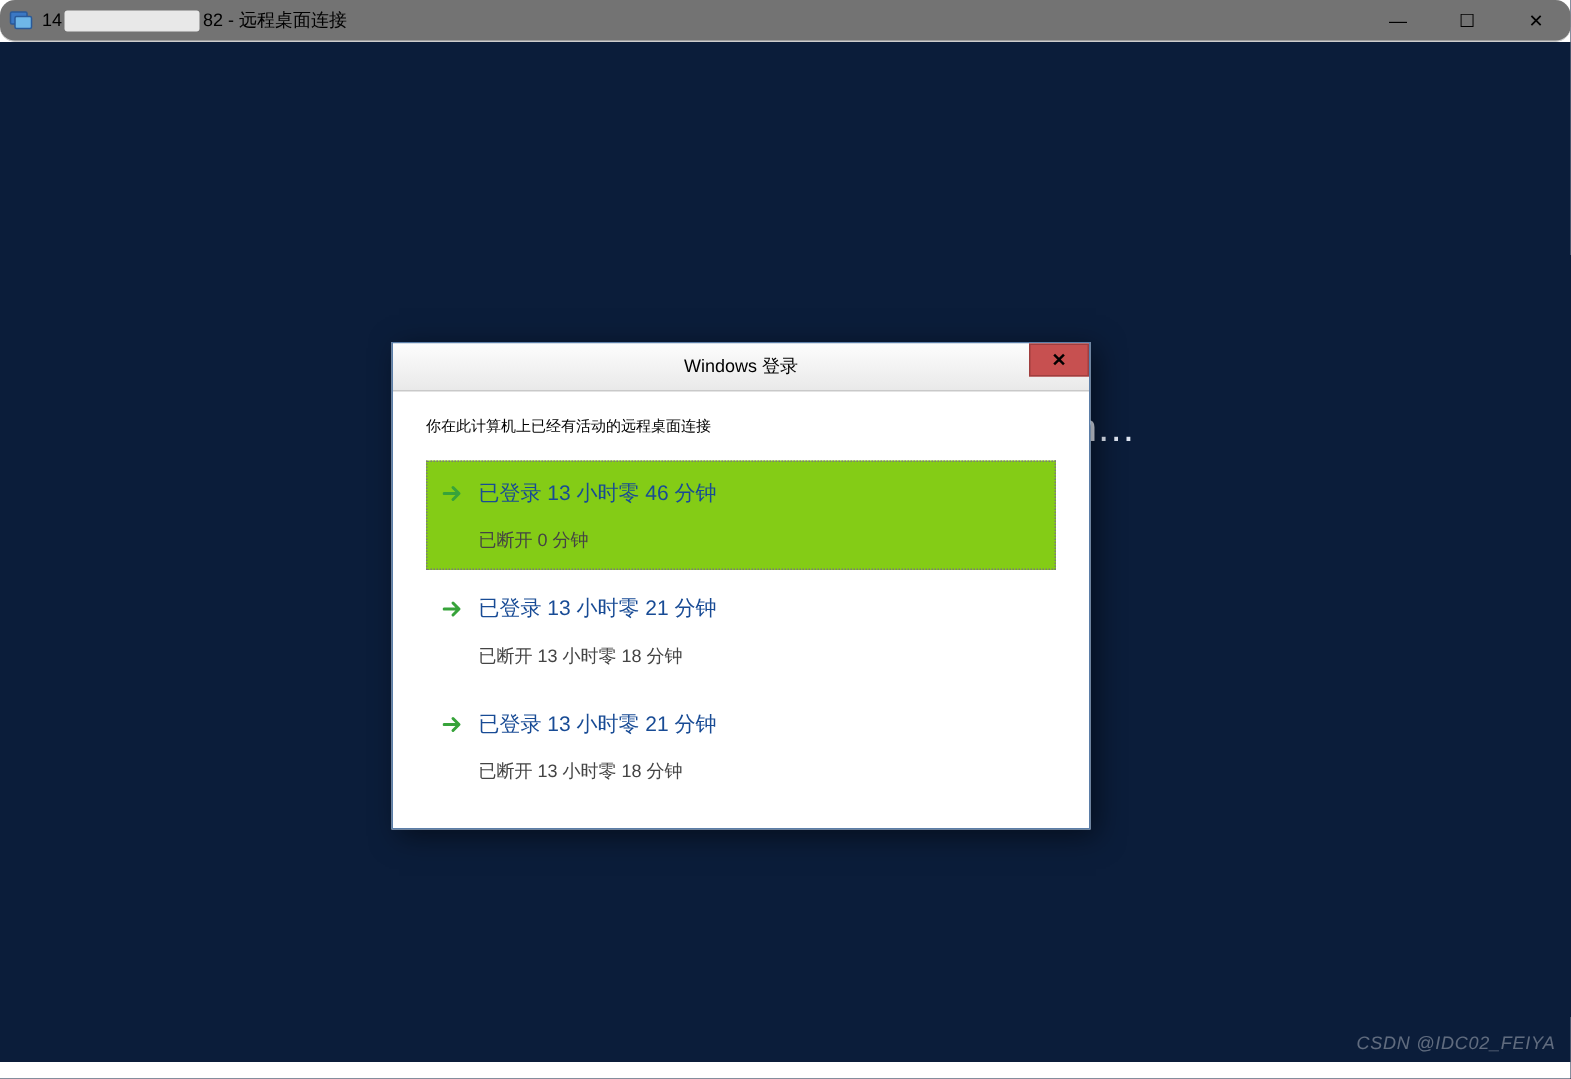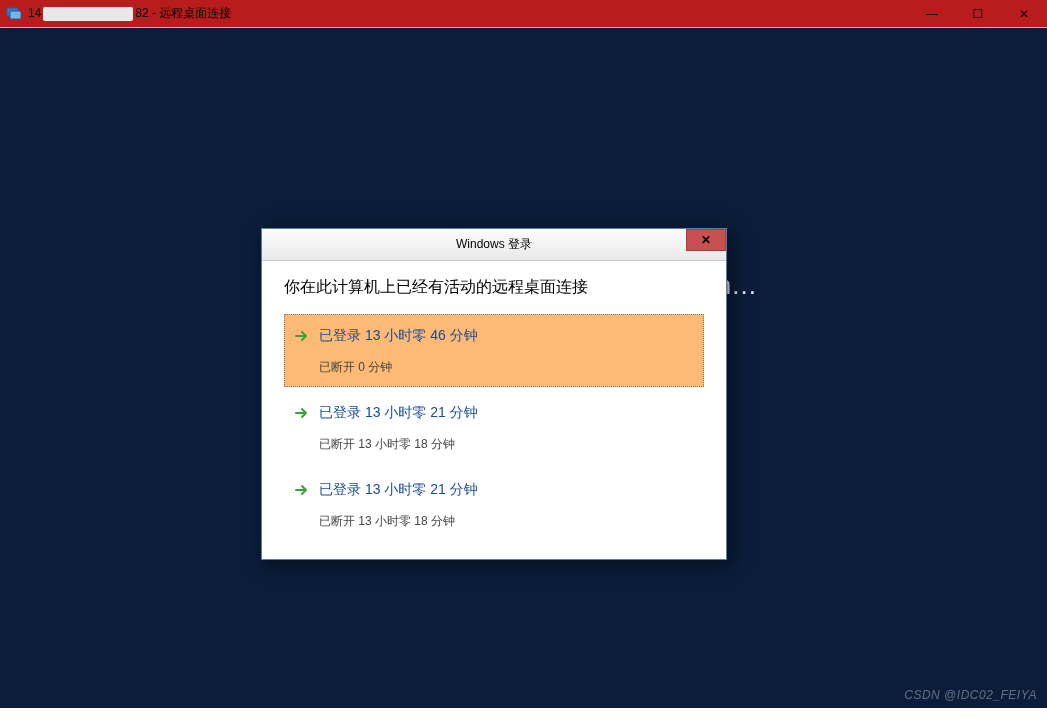--- a/index.html
+++ b/index.html
@@ -7,28 +7,29 @@
     margin: 0;
     font-family: "Microsoft YaHei", "Segoe UI", Tahoma, sans-serif;
     background: #fff;
     width: 1047px;
     height: 719px;
     overflow: hidden;
     position: relative;
   }
   .outer-titlebar {
     height: 28px;
-    background: #b91c1c;
+    background: #737373;
     display: flex;
     align-items: center;
     padding-left: 6px;
     font-size: 12px;
     color: #000;
     border-bottom: 1px solid #ccc;
     position: relative;
+    border-radius: 10px;
   }
   .outer-titlebar .app-icon {
     width: 16px; height: 16px;
     margin-right: 6px;
     display: inline-flex;
     align-items: center; justify-content: center;
   }
   .outer-titlebar .title-text { font-size: 12px; }
   .outer-titlebar .blur {
     display: inline-block;
@@ -108,33 +109,33 @@
   .dialog-body {
     padding: 16px 22px 14px 22px;
   }
   .dlg-heading {
     color: #1b4f9b;
     font-size: 15px;
     margin-bottom: 12px;
   }
   .dlg-sub {
     color: #000;
-    font-size: 16px;
+    font-size: 10px;
     margin-bottom: 16px;
   }
   .session-list { }
   .session {
     border: 1px solid transparent;
     padding: 12px 10px 10px 10px;
     margin-bottom: 4px;
     cursor: pointer;
   }
   .session.selected {
     border: 1px dotted #7a7a7a;
-    background: #fdba74;
+    background: #84cc16;
   }
   .session-row1 {
     display: flex;
     align-items: center;
     margin-bottom: 14px;
   }
   .arrow-icon {
     width: 14px; height: 14px;
     margin-right: 10px;
     display: inline-flex;

